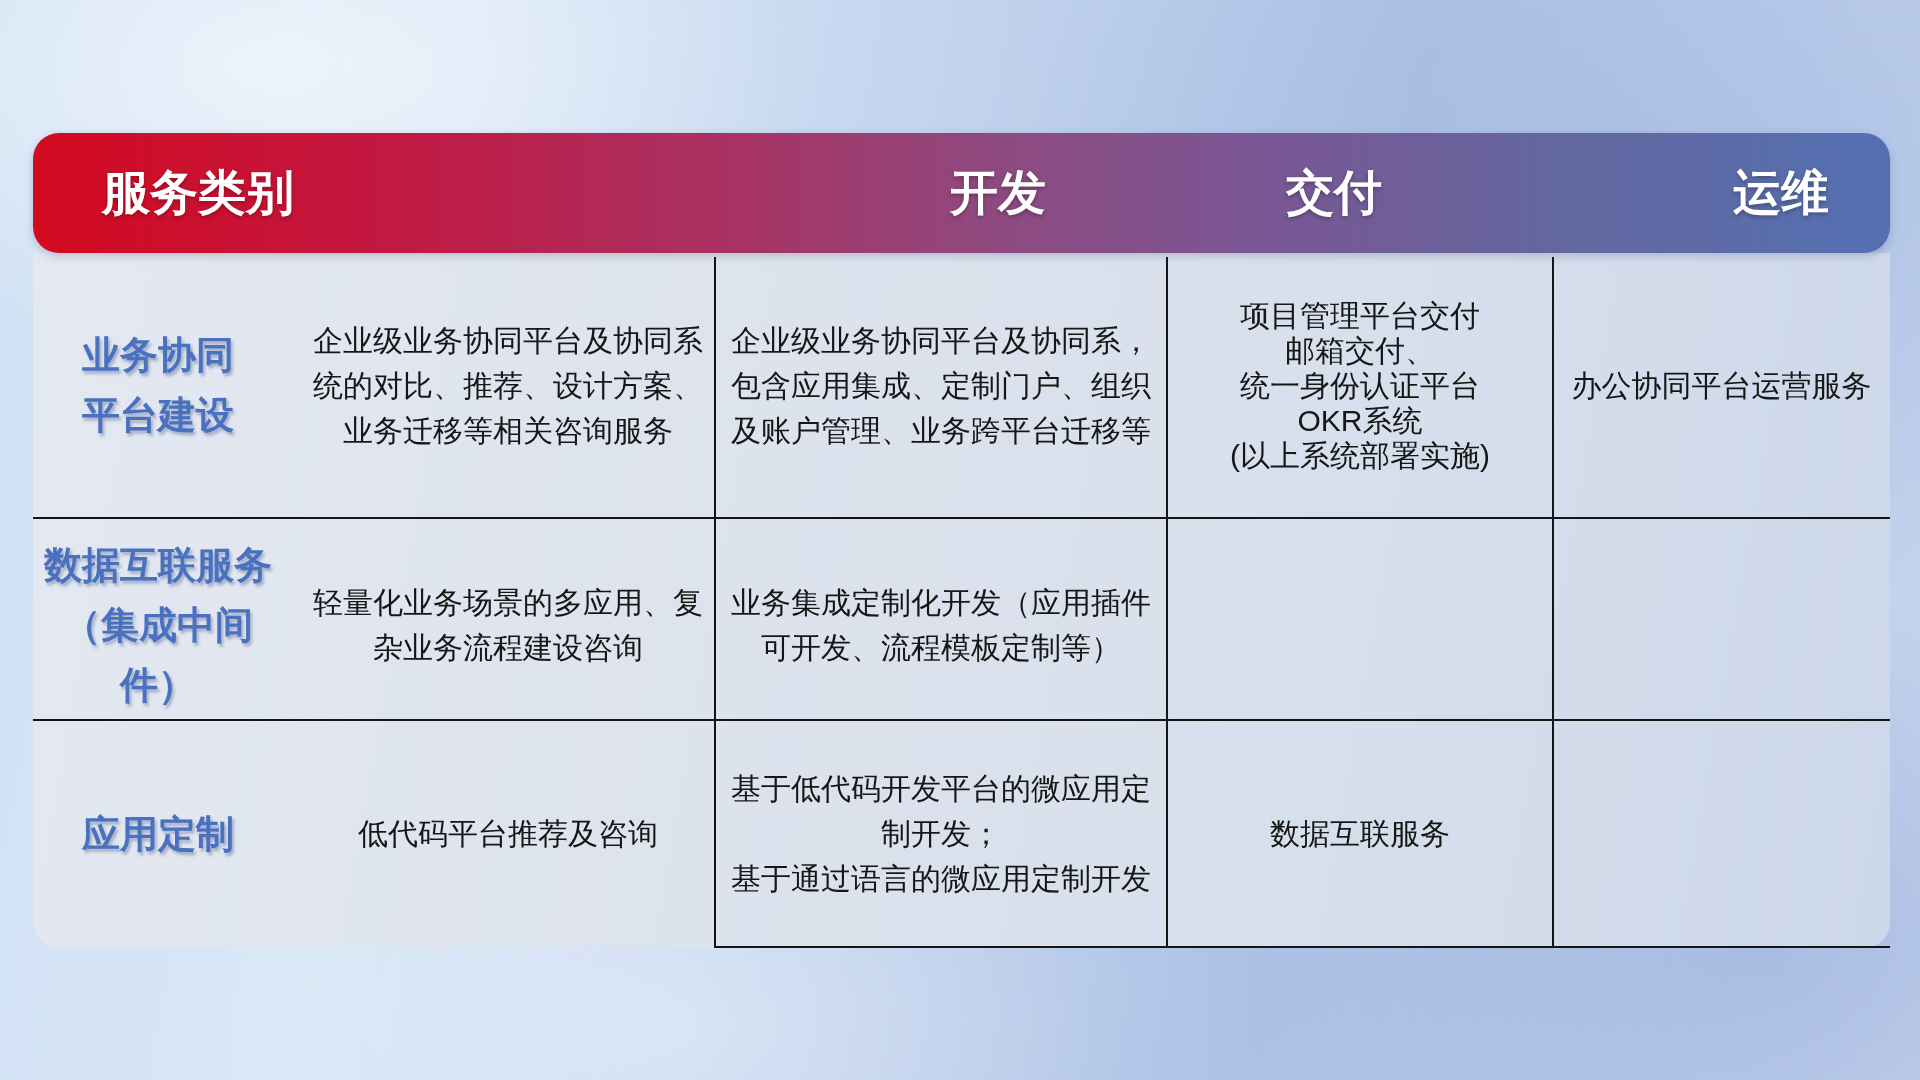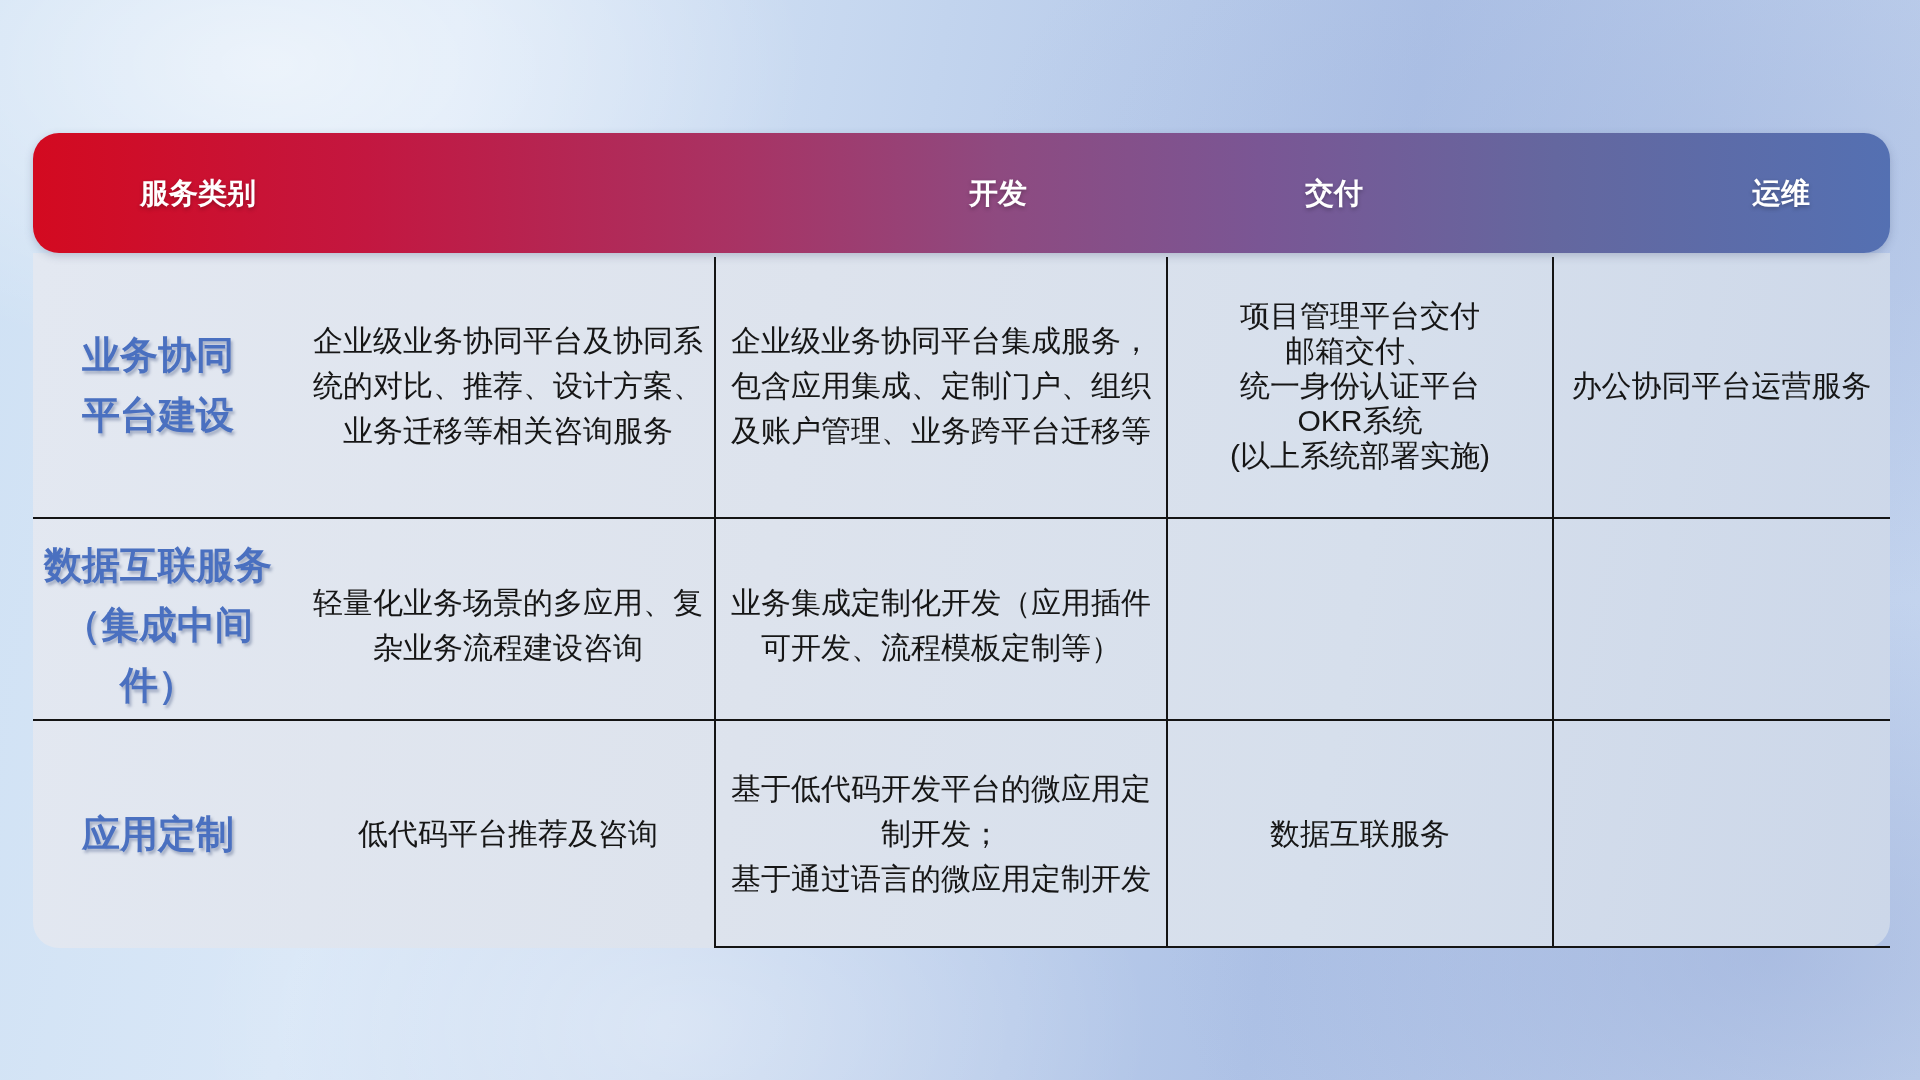--- a/index.html
+++ b/index.html
@@ -25,21 +25,21 @@
   
   .header-bar{
     position:absolute;left:33px;top:133px;width:1857px;height:120px;
     border-radius:26px;
     background:linear-gradient(90deg,#d30a20 0%,#c31740 18%,#a83364 38%,#8e4a80 52%,#7a5694 66%,#64679f 82%,#5470b2 100%);
     box-shadow:0 3px 8px rgba(60,70,110,0.25);
   }
   .hcell{
     position:absolute;top:0;height:120px;line-height:120px;
     transform:translateX(-50%);
-    color:#ffffff;font-size:29px;font-weight:bold;white-space:nowrap;
+    color:#ffffff;font-size:48px;font-weight:bold;white-space:nowrap;
     text-shadow:0 2px 4px rgba(0,0,0,0.28);
   }
   .hc1{left:165px}.hc2{left:528px}.hc3{left:965px}.hc4{left:1301px}.hc5{left:1748px}
 
   
   .line{position:absolute;background:#141414;}
   .hl1{left:33px;top:517px;width:1857px;height:2px;}
   .hl2{left:33px;top:719px;width:1857px;height:2px;}
   .hl3{left:715px;top:946px;width:1175px;height:2px;}
   .vl{top:257px;width:2px;height:691px;}
@@ -84,21 +84,21 @@
   <div class="line hl3"></div>
   <div class="line vl vl1"></div>
   <div class="line vl vl2"></div>
   <div class="line vl vl3"></div>
 
   <div class="cell r1 cl rowlabel">业务协同
 平台建设</div>
   <div class="cell r1 cc">企业级业务协同平台及协同系
 统的对比、推荐、设计方案、
 业务迁移等相关咨询服务</div>
-  <div class="cell r1 cd">企业级业务协同平台集成服务，
+  <div class="cell r1 cd">企业级业务协同平台及协同系，
 包含应用集成、定制门户、组织
 及账户管理、业务跨平台迁移等</div>
   <div class="cell r1 cv tight">项目管理平台交付
 邮箱交付、
 统一身份认证平台
 OKR系统
 (以上系统部署实施)</div>
   <div class="cell r1 co">办公协同平台运营服务</div>
 
   <div class="cell r2 cl rowlabel">数据互联服务

